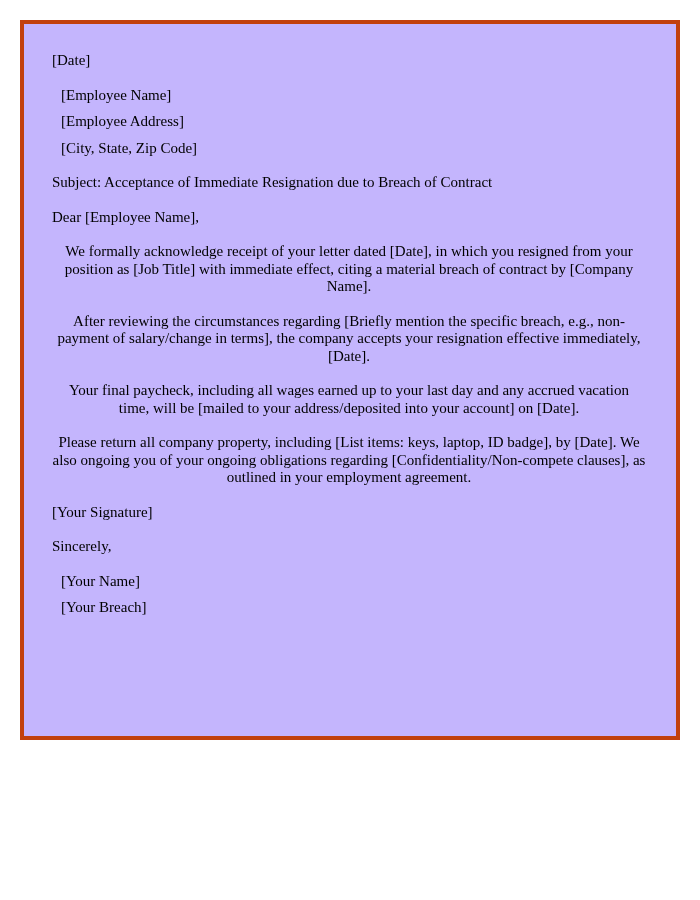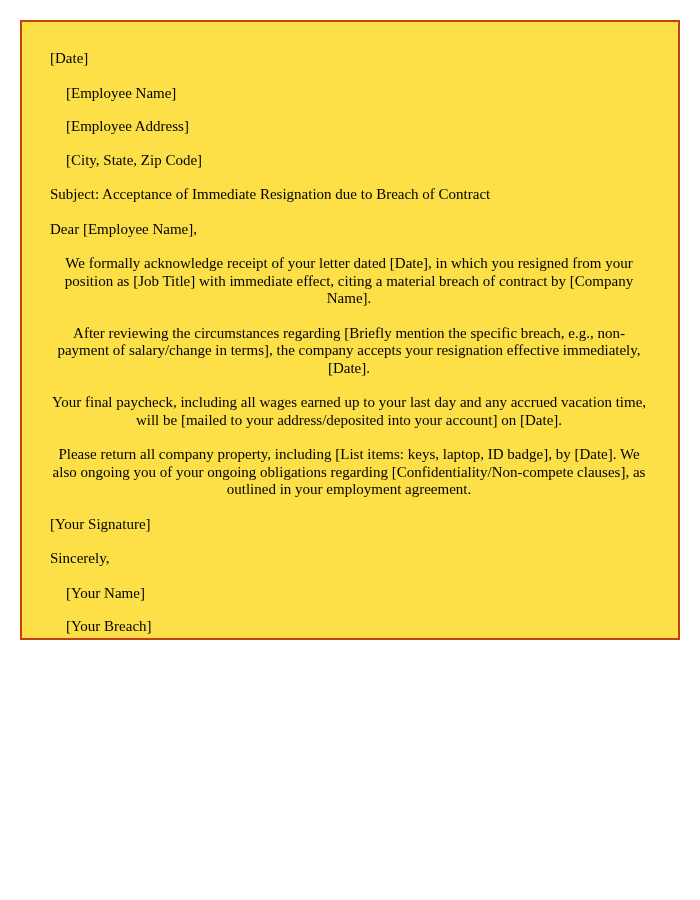--- a/index.html
+++ b/index.html
@@ -8,37 +8,37 @@
     background: #ffffff;
     width: 700px;
     height: 900px;
   }
   .page {
     box-sizing: border-box;
     position: absolute;
     left: 20px;
     top: 20px;
     width: 660px;
-    height: 620px;
-    background: #fde047;
-    border: 2px solid #c2410c;
+    height: 720px;
+    background: #c4b5fd;
+    border: 4px solid #c2410c;
     overflow: hidden;
   }
   .content {
     padding: 28px 30px 0 28px;
     font-family: "Liberation Serif", serif;
     font-size: 15px;
     line-height: 17.5px;
     color: #000000;
   }
   .block {
     margin: 0 0 17px 0;
   }
   .line {
-    margin: 16px;
+    margin: 9px;
   }
   .para {
     margin: 0 0 17px 0;
     text-align: center;
   }
 </style>
 </head>
 <body>
 
 <div class="page">

